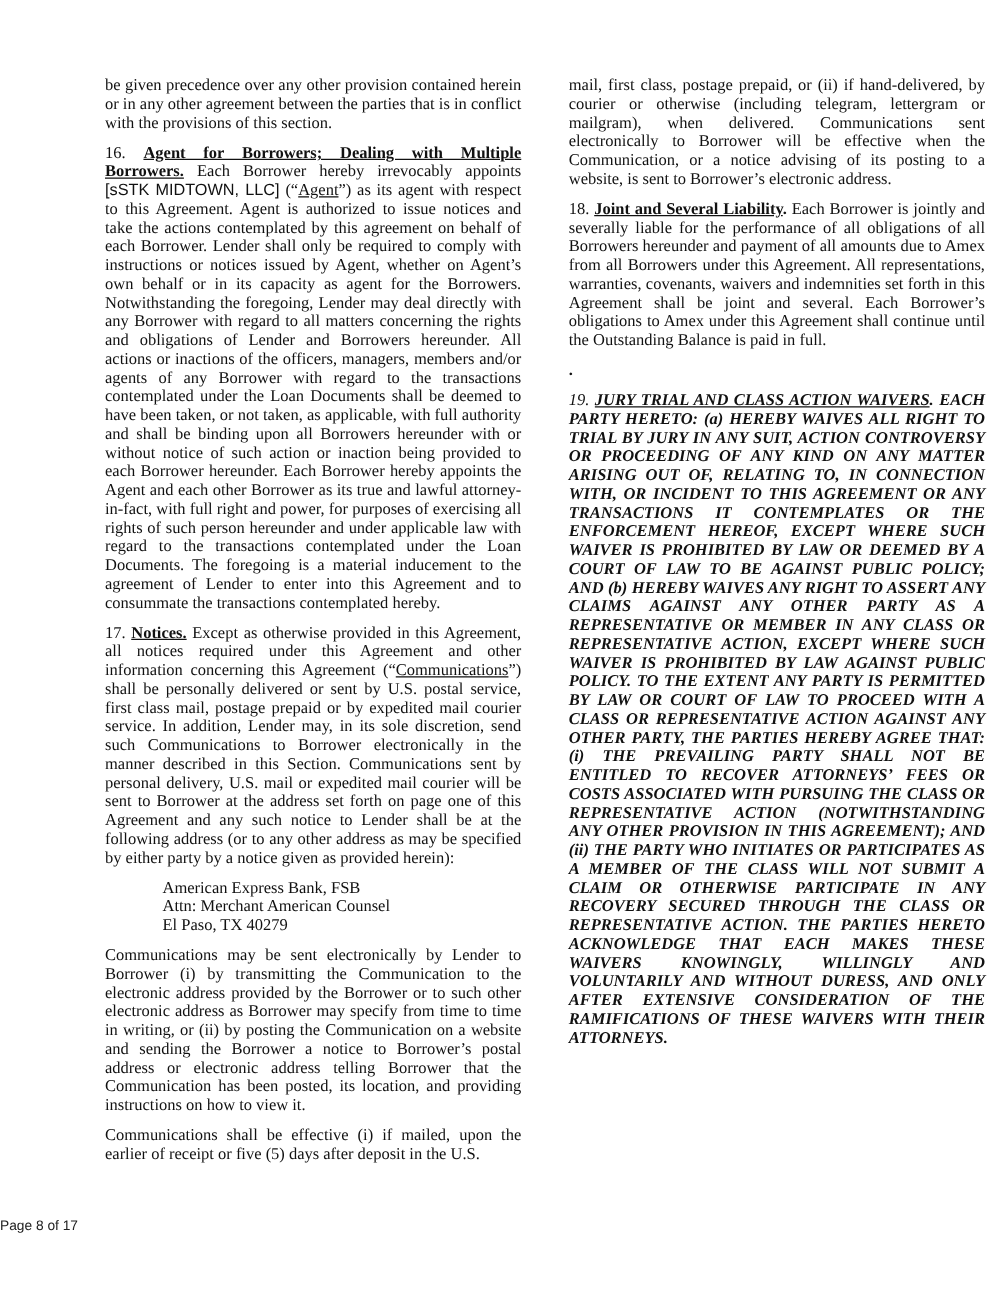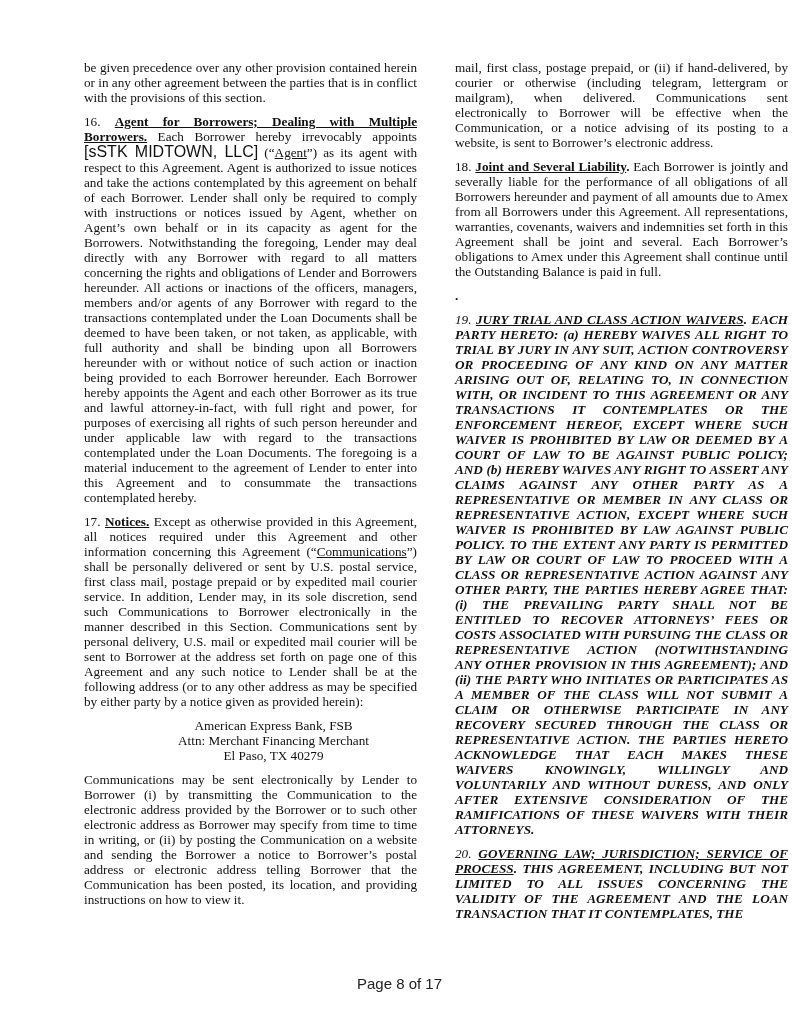--- a/index.html
+++ b/index.html
@@ -5,55 +5,55 @@
   html, body { margin: 0; padding: 0; background: #ffffff; }
   body { width: 799px; height: 1034px; position: relative; overflow: hidden;
          font-family: "Liberation Serif", "DejaVu Serif", serif; color: #111; }
   .col { position: absolute; top: 60px; width: 333px; font-size: 13.2px; line-height: 15px;
          text-align: justify; }
   .col.left { left: 52px; margin-left: 32px; }
   .col.right { left: 411px; margin-left: 44px; }
   .para { margin: 0 0 9px 0; }
   .u { text-decoration: underline; }
   .b { font-weight: bold; }
-  .sans { font-family: "Liberation Sans", "DejaVu Sans", sans-serif; font-size: 16px; }
-  .address { margin: 0 0 9px 46px; text-align: center; }
+  .sans { font-family: "Liberation Sans", "DejaVu Sans", sans-serif; font-size: 13px; }
+  .address { margin: 0 0 9px 46px; text-align: left; }
   .address div { line-height: 15px; }
   .caps { font-weight: bold; font-style: italic; }
   .dot { margin: 0 0 9px 0; font-weight: bold; }
-  .footer-page { position: absolute; top: 975px; left: 0; width: 799px; text-align: center;
-                 font-family: "Liberation Sans", "DejaVu Sans", sans-serif; font-size: 15px; color: #222; }
+  .footer-page { position: absolute; top: 975px; left: 0; width: 799px; text-align: left;
+                 font-family: "Liberation Sans", "DejaVu Sans", sans-serif; font-size: 11px; color: #222; }
   .footer-ver { position: absolute; top: 1032px; left: 655px;
                 font-family: "Liberation Sans", "DejaVu Sans", sans-serif; font-size: 14px; color: #222; }
 </style>
 </head>
 <body>
 
 <div class="col left">
   <p class="para">be given precedence over any other provision contained herein or in any other agreement between the parties that is in conflict with the provisions of this section.</p>
 
   <p class="para"><span>16. </span><span class="b u">Agent for Borrowers; Dealing with Multiple Borrowers.</span><span>  Each Borrower hereby irrevocably appoints </span><span class="sans">[sSTK MIDTOWN, LLC]</span><span> (“</span><span class="u">Agent</span><span>”) as its agent with respect to this Agreement.  Agent is authorized to issue notices and take the actions contemplated by this agreement on behalf of each Borrower.  Lender shall only be required to comply with instructions or notices issued by Agent, whether on Agent’s own behalf or in its capacity as agent for the Borrowers. Notwithstanding the foregoing, Lender may deal directly with any Borrower with regard to all matters concerning the rights and obligations of Lender and Borrowers hereunder. All actions or inactions of the officers, managers, members and/or agents of any Borrower with regard to the transactions contemplated under the Loan Documents shall be deemed to have been taken, or not taken, as applicable, with full authority and shall be binding upon all Borrowers hereunder with or without notice of such action or inaction being provided to each Borrower hereunder. Each Borrower hereby appoints the Agent and each other Borrower as its true and lawful attorney-in-fact, with full right and power, for purposes of exercising all rights of such person hereunder and under applicable law with regard to the transactions contemplated under the Loan Documents. The foregoing is a material inducement to the agreement of Lender to enter into this Agreement and to consummate the transactions contemplated hereby.</span></p>
 
   <p class="para"><span>17. </span><span class="b u">Notices.</span><span>  Except as otherwise provided in this Agreement, all notices required under this Agreement and other information concerning this Agreement (“</span><span class="u">Communications</span><span>”) shall be personally delivered or sent by U.S. postal service, first class mail, postage prepaid or by expedited mail courier service.  In addition, Lender may, in its sole discretion, send such Communications to Borrower electronically in the manner described in this Section.  Communications sent by personal delivery, U.S. mail or expedited mail courier will be sent to Borrower at the address set forth on page one of this Agreement and any such notice to Lender shall be at the following address (or to any other address as may be specified by either party by a notice given as provided herein):</span></p>
 
   <div class="address">
     <div>American Express Bank, FSB</div>
-    <div>Attn: Merchant Financing Merchant</div>
+    <div>Attn: Merchant American Counsel</div>
     <div>El Paso, TX 40279</div>
   </div>
 
   <p class="para">Communications may be sent electronically by Lender to Borrower (i) by transmitting the Communication to the electronic address provided by the Borrower or to such other electronic address as Borrower may specify from time to time in writing, or (ii) by posting the Communication on a website and sending the Borrower a notice to Borrower’s postal address or electronic address telling Borrower that the Communication has been posted, its location, and providing instructions on how to view it.</p>
+  <p class="para">Communications shall be effective (i) if mailed, upon the earlier of receipt or five (5) days after deposit in the U.S.</p>
 </div>
 
 <div class="col right">
   <p class="para">mail, first class, postage prepaid, or (ii) if hand-delivered, by courier or otherwise (including telegram, lettergram or mailgram), when delivered.  Communications sent electronically to Borrower will be effective when the Communication, or a notice advising of its posting to a website, is sent to Borrower’s electronic address.</p>
 
   <p class="para"><span>18. </span><span class="b u">Joint and Several Liability</span><span class="b">.</span><span>  Each Borrower is jointly and severally liable for the performance of all obligations of all Borrowers hereunder and payment of all amounts due to Amex from all Borrowers under this Agreement.  All representations, warranties, covenants, waivers and indemnities set forth in this Agreement shall be joint and several.  Each Borrower’s obligations to Amex under this Agreement shall continue until the Outstanding Balance is paid in full.</span></p>
 
   <p class="dot">.</p>
 
   <p class="para caps"><span style="font-weight:normal">19. </span><span class="u">JURY TRIAL AND CLASS ACTION WAIVERS</span><span>.</span><span> EACH PARTY HERETO:  (a) HEREBY WAIVES ALL RIGHT TO TRIAL BY JURY IN ANY SUIT, ACTION CONTROVERSY OR PROCEEDING OF ANY KIND ON ANY MATTER ARISING OUT OF, RELATING TO, IN CONNECTION WITH, OR INCIDENT TO THIS AGREEMENT OR ANY TRANSACTIONS IT CONTEMPLATES OR THE ENFORCEMENT HEREOF, EXCEPT WHERE SUCH WAIVER IS PROHIBITED BY LAW OR DEEMED BY A COURT OF LAW TO BE AGAINST PUBLIC POLICY; AND (b) HEREBY WAIVES ANY RIGHT TO ASSERT ANY CLAIMS AGAINST ANY OTHER PARTY AS A REPRESENTATIVE OR MEMBER IN ANY CLASS OR REPRESENTATIVE ACTION, EXCEPT WHERE SUCH WAIVER IS PROHIBITED BY LAW AGAINST PUBLIC POLICY.  TO THE EXTENT ANY PARTY IS PERMITTED BY LAW OR COURT OF LAW TO PROCEED WITH A CLASS OR REPRESENTATIVE ACTION AGAINST ANY OTHER PARTY, THE PARTIES HEREBY AGREE THAT:  (i) THE PREVAILING PARTY SHALL NOT BE ENTITLED TO RECOVER ATTORNEYS’ FEES OR COSTS ASSOCIATED WITH PURSUING THE CLASS OR REPRESENTATIVE ACTION (NOTWITHSTANDING ANY OTHER PROVISION IN THIS AGREEMENT); AND (ii) THE PARTY WHO INITIATES OR PARTICIPATES AS A MEMBER OF THE CLASS WILL NOT SUBMIT A CLAIM OR OTHERWISE PARTICIPATE IN ANY RECOVERY SECURED THROUGH THE CLASS OR REPRESENTATIVE ACTION.  THE PARTIES HERETO ACKNOWLEDGE THAT EACH MAKES THESE WAIVERS KNOWINGLY, WILLINGLY AND VOLUNTARILY AND WITHOUT DURESS, AND ONLY AFTER EXTENSIVE CONSIDERATION OF THE RAMIFICATIONS OF THESE WAIVERS WITH THEIR ATTORNEYS.</span></p>
 
-  <p class="para caps"><span style="font-weight:normal">20. </span><span class="u">GOVERNING LAW; JURISDICTION; SERVICE OF PROCESS</span><span>.</span><span>  THIS AGREEMENT, INCLUDING BUT NOT LIMITED TO ALL ISSUES CONCERNING THE VALIDITY OF THE AGREEMENT AND THE LOAN TRANSACTION THAT IT CONTEMPLATES, THE</span></p>
 </div>
 
 <div class="footer-page">Page 8 of 17</div>
 <div class="footer-ver">v1APMLA-160601</div>
 
 </body></html>

